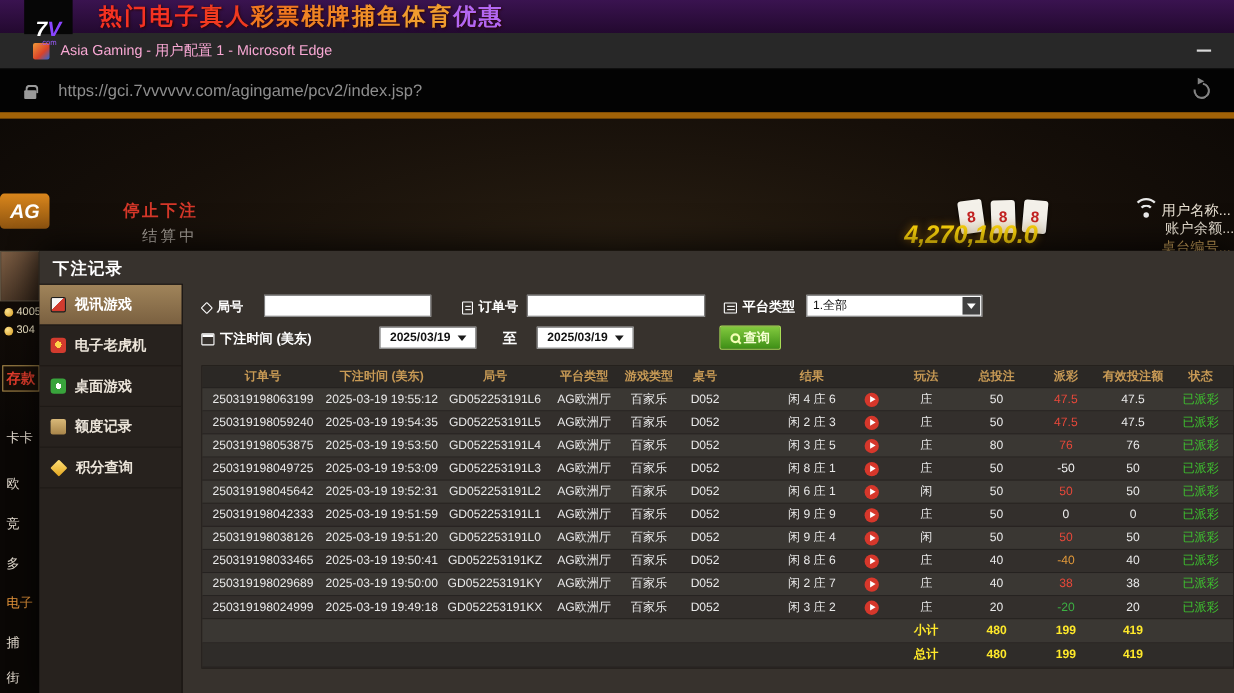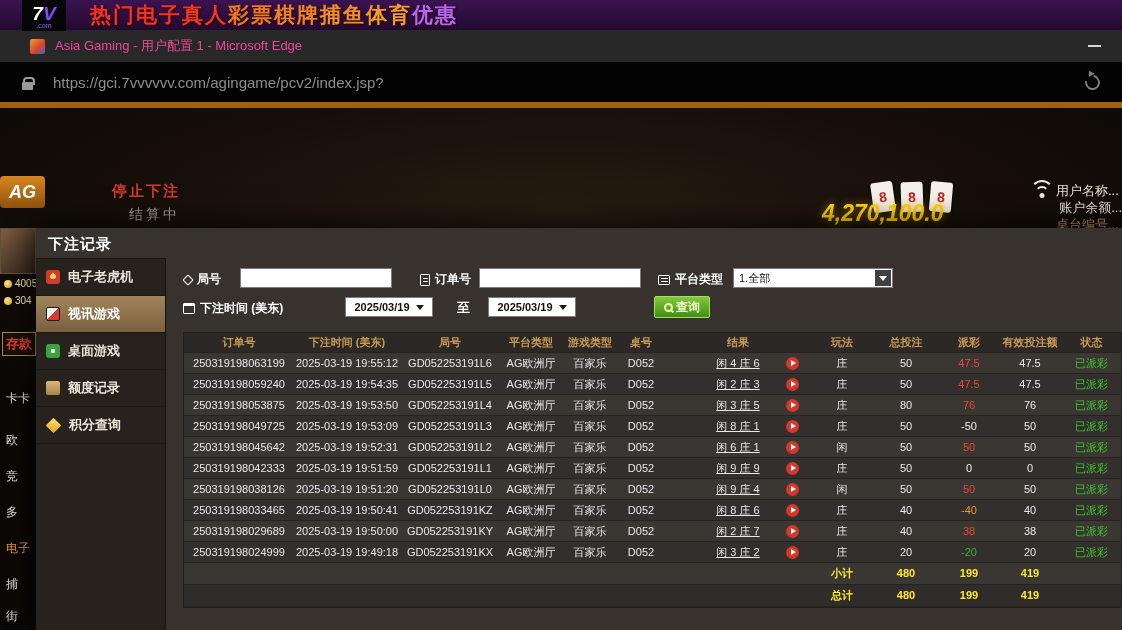--- a/index.html
+++ b/index.html
@@ -5,31 +5,31 @@
   * { margin:0; padding:0; box-sizing:border-box; font-family:"Liberation Sans", sans-serif; }
   html,body { width:1122px; height:630px; }
   body { position:relative; overflow:hidden; background:#000; }
 
   
   .top-nav { position:absolute; left:0; top:0; width:1122px; height:30px;
     background:linear-gradient(#3a1350,#23092f); display:flex; align-items:center; padding-left:90px; }
   .nav-item { width:75px; font-size:21px; font-weight:bold; letter-spacing:2px;
     text-shadow:1px 1px 2px #2a0505; cursor:pointer; }
   .logo { position:absolute; left:22px; top:0; width:44px; height:31px; background:#060606;
-    text-align:center; z-index:6; line-height:1; padding-top:4px; }
+    text-align:center; z-index:6; line-height:1; padding-top:18px; }
   .l7 { color:#fff; font-style:italic; font-weight:bold; font-size:19px; }
   .lv { color:#8a45ff; font-style:italic; font-weight:bold; font-size:19px; }
   .lcom { color:#9a5cff; font-size:7px; margin-top:-1px; }
 
   
   .title-bar { position:absolute; left:0; top:30px; width:1122px; height:33px; background:#282828;
     border-bottom:1px solid #0a0a0a; display:flex; align-items:center; padding:0 14px; }
   .favicon { width:15px; height:15px; border-radius:2px; margin-left:16px; margin-right:10px;
     background:linear-gradient(135deg,#f29a38,#d8422a 60%,#2a6ad8); flex:0 0 auto; }
-  .win-title { font-size:13px; color:#ec4899; }
+  .win-title { font-size:13px; color:#f9a8d4; }
   .min-btn { margin-left:auto; width:28px; height:100%; display:flex; align-items:center; justify-content:center; cursor:pointer; }
   .min-bar { width:13px; height:2px; background:#d8d8d8; }
 
   
   .url-bar { position:absolute; left:0; top:63px; width:1122px; height:45px; background:#030303;
     border-bottom:6px solid #a16207; display:flex; align-items:center; padding:0 22px; }
   .lock { position:relative; width:11px; height:8px; background:#9a9a9a; border-radius:1px; margin-top:6px; flex:0 0 auto; }
   .lock::before { content:""; position:absolute; top:-5px; left:1px; width:8px; height:6px;
     border:2px solid #9a9a9a; border-bottom:none; border-radius:4px 4px 0 0; }
   .url-text { margin-left:20px; font-size:15px; color:#8e8e8e; }
@@ -122,21 +122,21 @@
     border-bottom:1px solid #252220; }
   .t-head { height:20px; line-height:19px; background:#2b2825; }
   .t-head .t-cell { color:#c89a55; font-weight:bold; }
   .t-body { height:21px; line-height:20px; }
   .odd  { background:#3a3733; }
   .even { background:#332f2c; }
   .t-sum { height:22px; line-height:21px; }
   .sub   { background:#3a3733; }
   .grand { background:#2f2c29; }
   .t-cell { font-size:11px; color:#e9e9e9; text-align:center; overflow:hidden; white-space:nowrap; }
-  .t-cell.res { position:relative;text-decoration:underline; }
+  .t-cell.res { position:relative; }
   .play-icon { position:absolute; right:13px; top:4px; width:13px; height:13px; border-radius:50%;
     background:#d6372b; cursor:pointer; }
   .play-icon::after { content:""; position:absolute; left:5px; top:3px;
     border-left:5px solid #fff; border-top:3.5px solid transparent; border-bottom:3.5px solid transparent; }
   .status { color:#3ec32f; }
   .yellow { color:#ffe92a; font-weight:bold; }
 </style>
 </head>
 <body>
 
@@ -200,27 +200,27 @@
       <div class="frag" style="color: rgb(228, 220, 208); top: 396px;">多</div>
       <div class="frag" style="color: rgb(230, 149, 58); top: 432px;">电子</div>
       <div class="frag" style="color: rgb(228, 220, 208); top: 468px;">捕</div>
       <div class="frag" style="color: rgb(228, 220, 208); top: 500px;">街</div>
     </div>
 </div>
 
 <div class="modal">
   <div class="modal-title">下注记录</div>
   <div class="sidebar" id="sidebar">
+      <div class="side-item selected">
+        <i class="si si-cards"></i>
+        <span>视讯游戏</span>
+      </div>
       <div class="side-item">
         <i class="si si-slot"></i>
         <span>电子老虎机</span>
-      </div>
-      <div class="side-item selected">
-        <i class="si si-cards"></i>
-        <span>视讯游戏</span>
       </div>
       <div class="side-item">
         <i class="si si-dice"></i>
         <span>桌面游戏</span>
       </div>
       <div class="side-item">
         <i class="si si-record"></i>
         <span>额度记录</span>
       </div>
       <div class="side-item">

